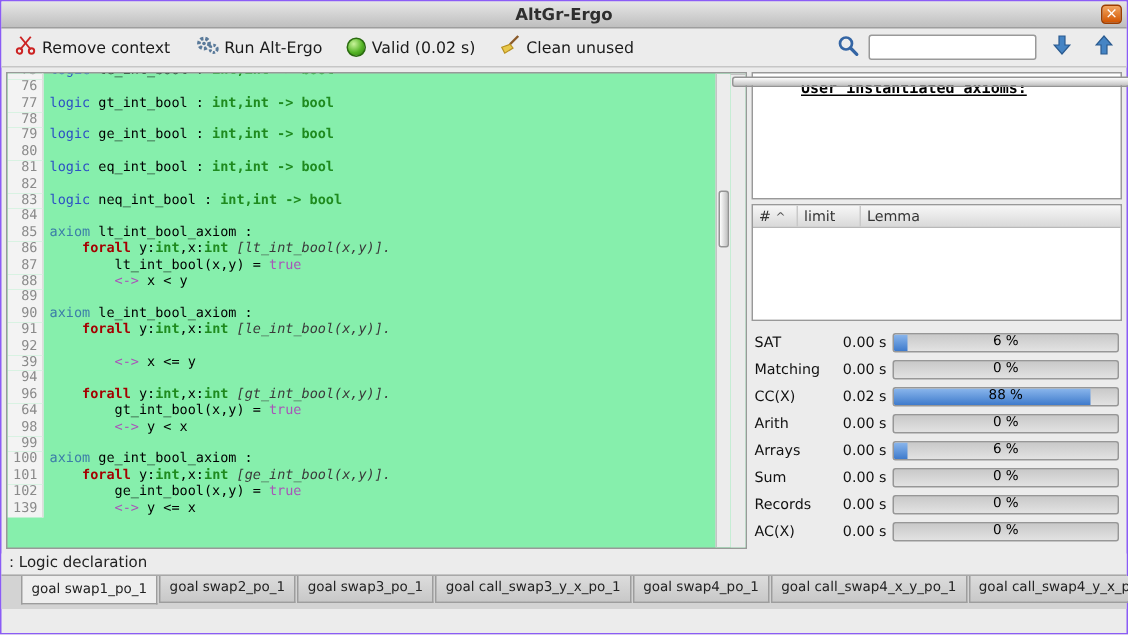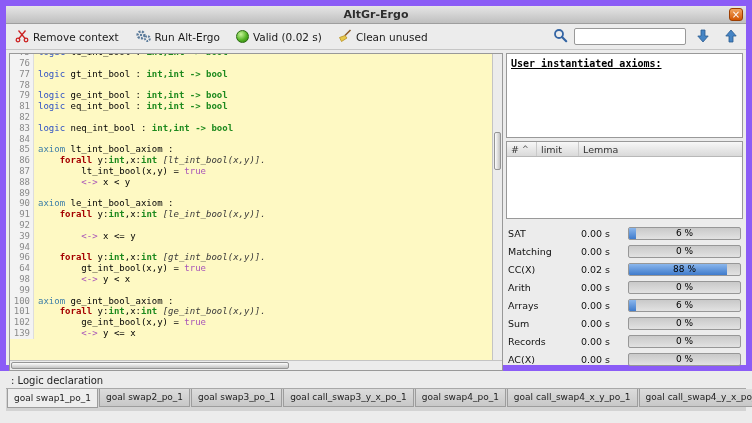--- a/index.html
+++ b/index.html
@@ -1,18 +1,18 @@
 <!DOCTYPE html>
 <html><head>
 <meta charset="utf-8">
 <style>
   * { margin:0; padding:0; box-sizing:border-box; }
   html,body { width:752px; height:423px; overflow:hidden; }
   body { font-family:"DejaVu Sans","Liberation Sans",sans-serif; font-size:11px; color:#1a1a1a; background:#ececec; }
-  .window { width:752px; height:371px; display:flex; flex-direction:column; border:6px solid #8b5cf6; background:#ececec; }
+  .window { width:752px; height:423px; display:flex; flex-direction:column; border:1px solid #8b5cf6; background:#ececec; }
 
   
   .titlebar { height:18px; flex:0 0 18px; background:linear-gradient(#e6e6e6,#bfbfbf); border-bottom:1px solid #9e9e9e; position:relative; display:flex; align-items:center; justify-content:center; }
   .title { font-weight:bold; font-size:11px; color:#2e2e2e; }
   .close-btn { position:absolute; right:3px; top:2px; width:14px; height:13px; background:linear-gradient(#f2a661,#d25400); border:1px solid #9c3d00; border-radius:3px; color:#fff; font-size:10px; line-height:11px; text-align:center; cursor:default; }
 
   
   .menubar { height:18px; flex:0 0 18px; display:flex; align-items:center; padding:0 4px; background:#ececec; }
   .menu-item { padding:1px 7px; }
   .menu-spacer { flex:1; }
@@ -21,21 +21,21 @@
   .toolbar { height:26px; flex:0 0 26px; background:#ececec; border-bottom:1px solid #c6c6c6; display:flex; align-items:center; padding:0 4px; gap:6px; font-size:10.5px; }
   .tool-btn { display:flex; align-items:center; gap:4px; padding:2px 5px; border-radius:2px; }
   .tool-spacer { flex:1; }
   .valid-ball { width:13px; height:13px; border-radius:50%; background:radial-gradient(circle at 35% 30%, #c8f49a, #55b426 55%, #2d7c0c); border:1px solid #2a6b10; display:inline-block; }
   .search-input { width:112px; height:17px; border:1px solid #999; border-radius:2px; background:#fff; font-size:10px; padding:0 3px; outline:none; }
   .icon-btn { padding:2px 4px; border-radius:2px; display:flex; align-items:center; }
 
   
   .main { flex:0 0 324px; height:324px; display:flex; padding:3px; gap:3px; min-height:0; }
 
-  .editor-wrap { flex:0 0 494px; width:494px; display:flex; flex-direction:column; border:1px solid #999; background:#fef9c3; }
+  .editor-wrap { flex:0 0 494px; width:494px; display:flex; flex-direction:row; border:1px solid #999; background:#86efac; }
   .editor-body { flex:1; display:flex; overflow:hidden; }
   .code-scroll { flex:1; overflow:hidden; margin-top:-6.8px; font-family:"DejaVu Sans Mono","Liberation Mono",monospace; font-size:9px; }
   .cline { display:flex; height:10.8px; line-height:10.8px; white-space:pre; }
   .lnum { flex:0 0 24px; width:24px; background:#f3f3f3; border-right:1px solid #ddd; color:#8a8a8a; text-align:right; padding-right:3px; }
   .ltext { padding-left:4px; }
   .tk-kw { color:#2d50c4; }
   .tk-ax { color:#3c7ea8; }
   .tk-fa { color:#a40000; font-weight:bold; }
   .tk-ty { color:#1e8a1e; font-weight:bold; }
   .tk-cn { color:#a855b8; }
@@ -44,40 +44,40 @@
   .tk-pl { color:#000; }
 
   .vscroll { flex:0 0 10px; background:#ececec; border-left:1px solid #c4c4c4; position:relative; }
   .vthumb { position:absolute; left:1px; top:78px; width:7px; height:38px; background:linear-gradient(90deg,#fdfdfd,#c2c2c2); border:1px solid #949494; border-radius:2px; }
   .hscroll { flex:0 0 10px; background:#ececec; border-top:1px solid #c4c4c4; position:relative; }
   .hthumb { position:absolute; left:1px; top:1px; width:278px; height:7px; background:linear-gradient(#fdfdfd,#c2c2c2); border:1px solid #949494; border-radius:2px; }
 
   
   .right { flex:1; display:flex; flex-direction:column; min-width:0; }
   .axioms-box { flex:0 0 85px; background:#fff; border:1px solid #999; padding:3px 4px; overflow:hidden; }
-  .axioms-title { font-family:"DejaVu Sans Mono","Liberation Mono",monospace; font-weight:bold; font-size:10px; text-decoration:underline; color:#000; }
+  .axioms-title { font-family:"DejaVu Sans Mono","Liberation Mono",monospace; font-weight:bold; font-size:10px; text-decoration:underline; color:#000;margin-left:28px; }
   .lemma-table { flex:0 0 78px; margin-top:3px; background:#fff; border:1px solid #999; display:flex; flex-direction:column; overflow:hidden; }
   .lemma-header { display:flex; flex:0 0 15px; background:linear-gradient(#f7f7f7,#d9d9d9); border-bottom:1px solid #b8b8b8; font-size:9.5px; color:#333; }
   .lh-cell { padding:1px 4px; border-right:1px solid #c9c9c9; display:flex; align-items:center; gap:3px; }
   .lh-num { flex:0 0 30px; }
   .lh-limit { flex:0 0 42px; }
   .lh-lemma { flex:1; border-right:none; }
   .sort-caret { font-size:8px; color:#555; }
   .lemma-body { flex:1; background:#fff; }
 
-  .stats { margin-top:5px; display:grid; grid-template-columns:44px 40px 1fr; grid-auto-rows:18px; align-items:center; column-gap:18px; padding:0 2px; font-size:9.5px; }
+  .stats { margin-top:5px; display:grid; grid-template-columns:44px 40px 1fr; grid-auto-rows:18px; align-items:center; column-gap:4px; padding:0 2px; font-size:9.5px; }
   .stat-label { text-align:left; color:#111; }
   .stat-time { text-align:right; color:#111; }
   .pbar { position:relative; height:13px; background:linear-gradient(#c9c9c9,#e2e2e2); border:1px solid #979797; border-radius:2px; overflow:hidden; }
   .pfill { position:absolute; left:0; top:0; bottom:0; background:linear-gradient(#8ab6ec,#3f7bcc); }
   .plabel { position:absolute; left:0; right:0; top:0; text-align:center; font-size:9px; line-height:11px; color:#000; }
 
   
   .statusbar { flex:0 0 14px; padding:1px 5px; font-size:10px; color:#222; background:#ececec; }
-  .tabbar { flex:0 0 23px; background:#d3d3d3; border-top:1px solid #a8a8a8; display:flex; align-items:flex-start; padding:0 1px; }
+  .tabbar { flex:0 0 23px; background:#d3d3d3; border-top:1px solid #a8a8a8; display:flex; align-items:flex-start; padding:0 13px; }
   .tab { font-size:9px; padding:3px 6px 4px; margin-right:1px; background:linear-gradient(#dcdcdc,#c8c8c8); border:1px solid #9d9d9d; border-top:none; color:#222; white-space:nowrap; }
   .tab.active { background:#eeeeee; border-top:none; padding-top:4px; }
 </style>
 </head>
 <body>
 
 <div class="window">
 
   <div class="titlebar">
     <span class="title">AltGr-Ergo</span>
@@ -137,20 +137,21 @@
   <div class="main">
 
     <div class="editor-wrap">
       <div class="editor-body">
         <div class="code-scroll" id="code-lines">
             <div class="cline"><span class="lnum">75</span><span class="ltext"><span class="tk-kw">logic</span><span class="tk-pl"> le_int_bool : </span><span class="tk-ty">int,int -&gt; bool</span></span></div>
             <div class="cline"><span class="lnum">76</span><span class="ltext"></span></div>
             <div class="cline"><span class="lnum">77</span><span class="ltext"><span class="tk-kw">logic</span><span class="tk-pl"> gt_int_bool : </span><span class="tk-ty">int,int -&gt; bool</span></span></div>
             <div class="cline"><span class="lnum">78</span><span class="ltext"></span></div>
             <div class="cline"><span class="lnum">79</span><span class="ltext"><span class="tk-kw">logic</span><span class="tk-pl"> ge_int_bool : </span><span class="tk-ty">int,int -&gt; bool</span></span></div>
+            <div class="cline"><span class="lnum">80</span><span class="ltext"></span></div>
             <div class="cline"><span class="lnum">81</span><span class="ltext"><span class="tk-kw">logic</span><span class="tk-pl"> eq_int_bool : </span><span class="tk-ty">int,int -&gt; bool</span></span></div>
             <div class="cline"><span class="lnum">82</span><span class="ltext"></span></div>
             <div class="cline"><span class="lnum">83</span><span class="ltext"><span class="tk-kw">logic</span><span class="tk-pl"> neq_int_bool : </span><span class="tk-ty">int,int -&gt; bool</span></span></div>
             <div class="cline"><span class="lnum">84</span><span class="ltext"></span></div>
             <div class="cline"><span class="lnum">85</span><span class="ltext"><span class="tk-ax">axiom</span><span class="tk-pl"> lt_int_bool_axiom :</span></span></div>
             <div class="cline"><span class="lnum">86</span><span class="ltext"><span class="tk-pl">    </span><span class="tk-fa">forall</span><span class="tk-pl"> y:</span><span class="tk-ty">int</span><span class="tk-pl">,x:</span><span class="tk-ty">int</span><span class="tk-pl"> </span><span class="tk-tr">[lt_int_bool(x,y)].</span></span></div>
             <div class="cline"><span class="lnum">87</span><span class="ltext"><span class="tk-pl">        lt_int_bool(x,y) = </span><span class="tk-cn">true</span></span></div>
             <div class="cline"><span class="lnum">88</span><span class="ltext"><span class="tk-pl">        </span><span class="tk-op">&lt;-&gt;</span><span class="tk-pl"> x &lt; y</span></span></div>
             <div class="cline"><span class="lnum">89</span><span class="ltext"></span></div>
             <div class="cline"><span class="lnum">90</span><span class="ltext"><span class="tk-ax">axiom</span><span class="tk-pl"> le_int_bool_axiom :</span></span></div>

